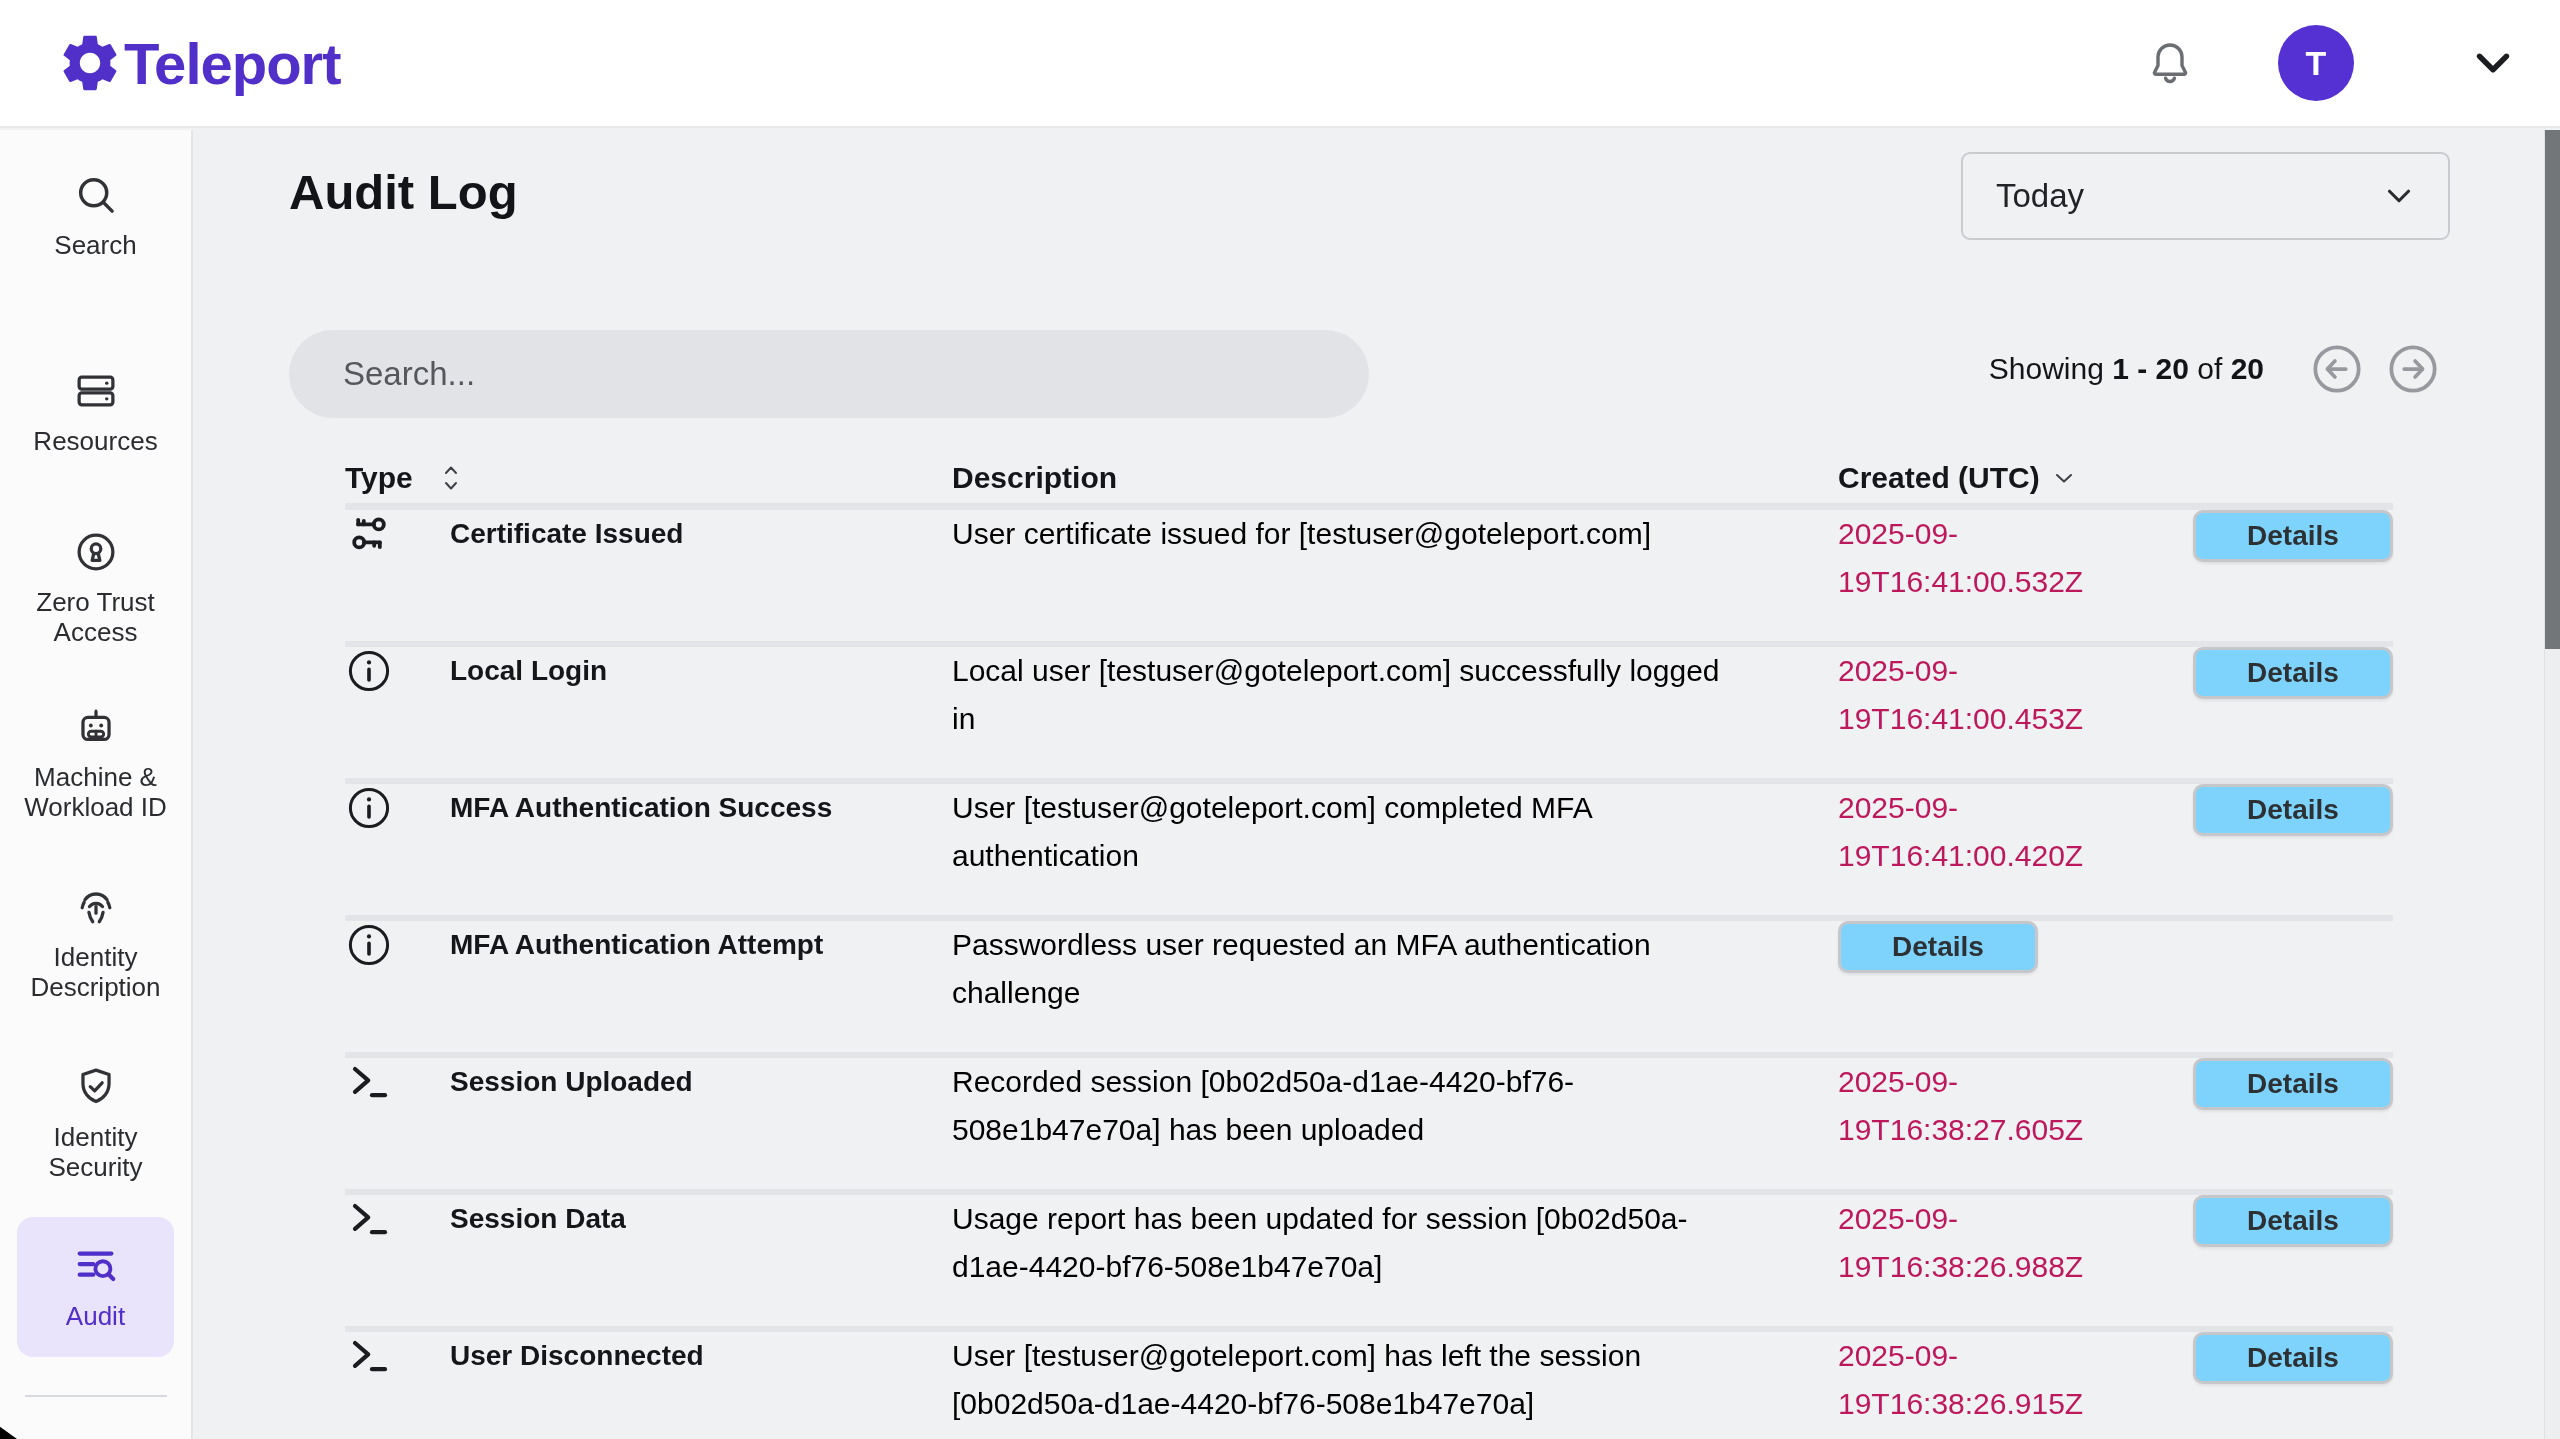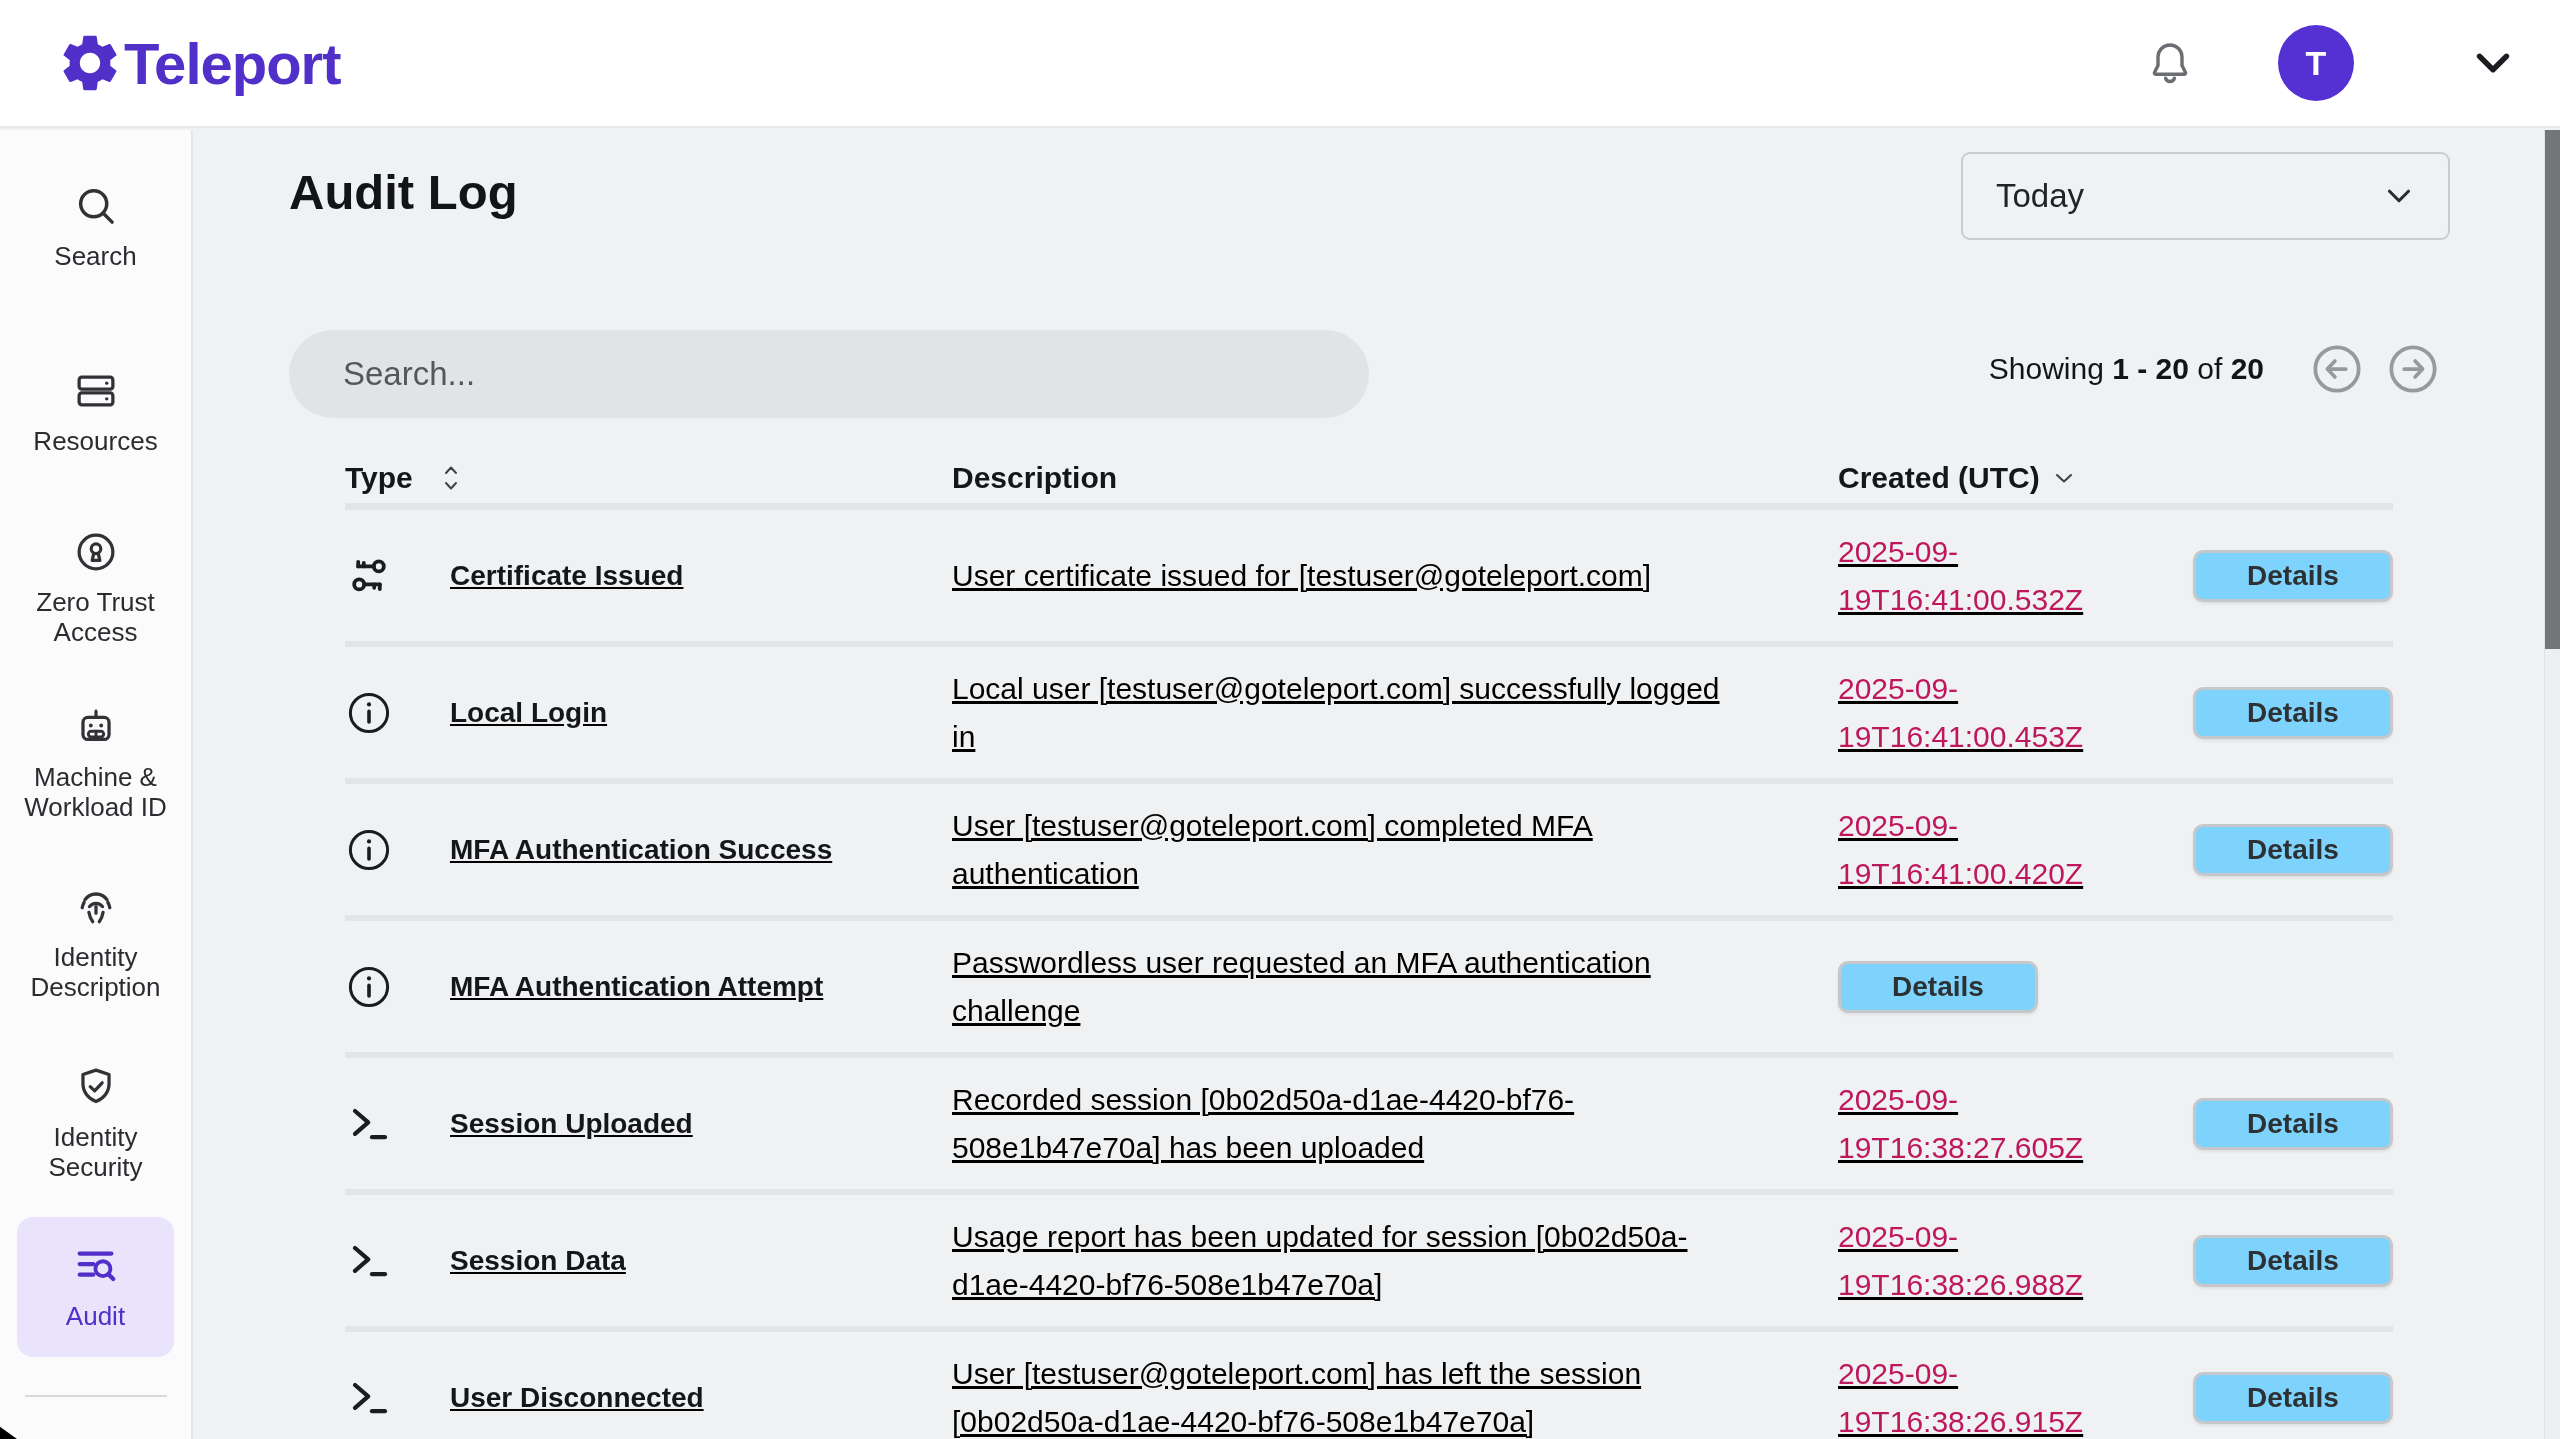--- a/index.html
+++ b/index.html
@@ -55,21 +55,21 @@
   
   .table { position:absolute; left:345px; top:452px; width:2048px; }
   .thead { display:flex; align-items:center; height:58px; border-bottom:7px solid #E3E4E7;
            font-size:30px; font-weight:700; color:#141619; }
   .th-type { width:607px; display:flex; align-items:center; gap:28px; cursor:pointer; }
   .th-desc { width:886px; }
   .th-created { width:355px; display:flex; align-items:center; gap:10px; cursor:pointer; }
   .sort-icon { width:20px; height:32px; color:#3E4146; }
   .created-chevron { width:28px; height:28px; color:#3E4146; }
 
-  .trow { display:flex; align-items:center; height:137px; border-bottom:6px solid #E3E4E7;text-decoration:underline; }
+  .trow { display:flex; align-items:flex-start; height:137px; border-bottom:6px solid #E3E4E7; }
   .cell-type { width:607px; display:flex; align-items:center; }
   .row-icon { width:48px; height:48px; color:#1A1C1F; flex:none; }
   .type-label { margin-left:57px; font-size:28px; font-weight:700; color:#141619; }
   .cell-desc { width:886px; padding-right:106px; font-size:30px; line-height:48px; color:#000000; }
   .cell-created { width:355px; padding-right:60px; font-size:30px; line-height:48px; color:#be185d; }
   .cell-actions { width:200px; }
   .details-btn { width:200px; height:52px; border:3px solid #C5C7CB; border-radius:10px;
                  background:#7dd3fc; font-size:28px; font-weight:700; color:#2E3134;
                  font-family:inherit; cursor:pointer; box-shadow:0 2px 3px rgba(0,0,0,0.07); }
 
@@ -103,21 +103,21 @@
         <span>T</span>
       </div>
       <svg class="top-chevron" viewBox="0 0 24 24" fill="none" stroke="currentColor" stroke-width="2.4" stroke-linecap="round" stroke-linejoin="round">
         <polyline points="6,9 12,15 18,9"></polyline>
       </svg>
     </div>
   </header>
 
   <nav class="sidebar">
 
-    <div class="nav-item" style="top:53px">
+    <div class="nav-item" style="top:42px">
       <svg class="nav-icon" viewBox="0 0 24 24" fill="none" stroke="currentColor" stroke-width="1.8" stroke-linecap="round">
         <circle cx="10.8" cy="10.8" r="6.8"></circle>
           <line x1="15.8" y1="15.8" x2="20.4" y2="20.4"></line>
       </svg>
       <span class="nav-label">Search</span>
     </div>
 
     <div class="nav-item" style="top:238px">
       <svg class="nav-icon" viewBox="0 0 24 24" fill="none" stroke="currentColor" stroke-width="1.7">
         <rect x="3.2" y="4.8" width="17.6" height="6.2" rx="1.4"></rect>

